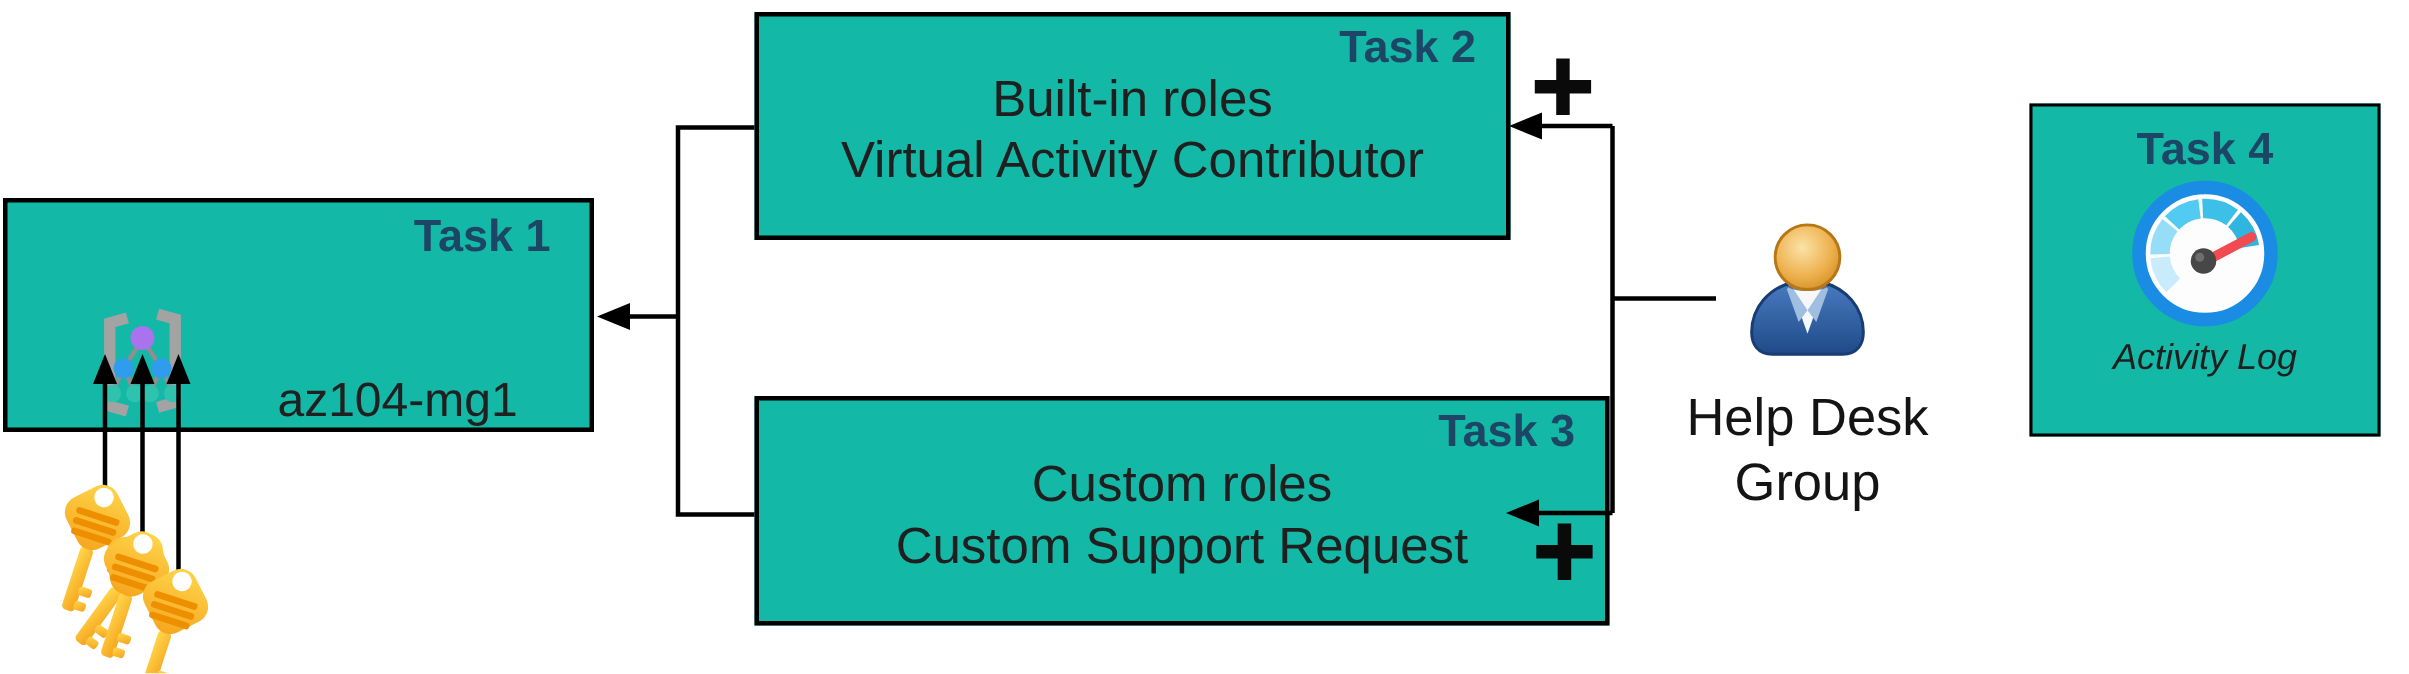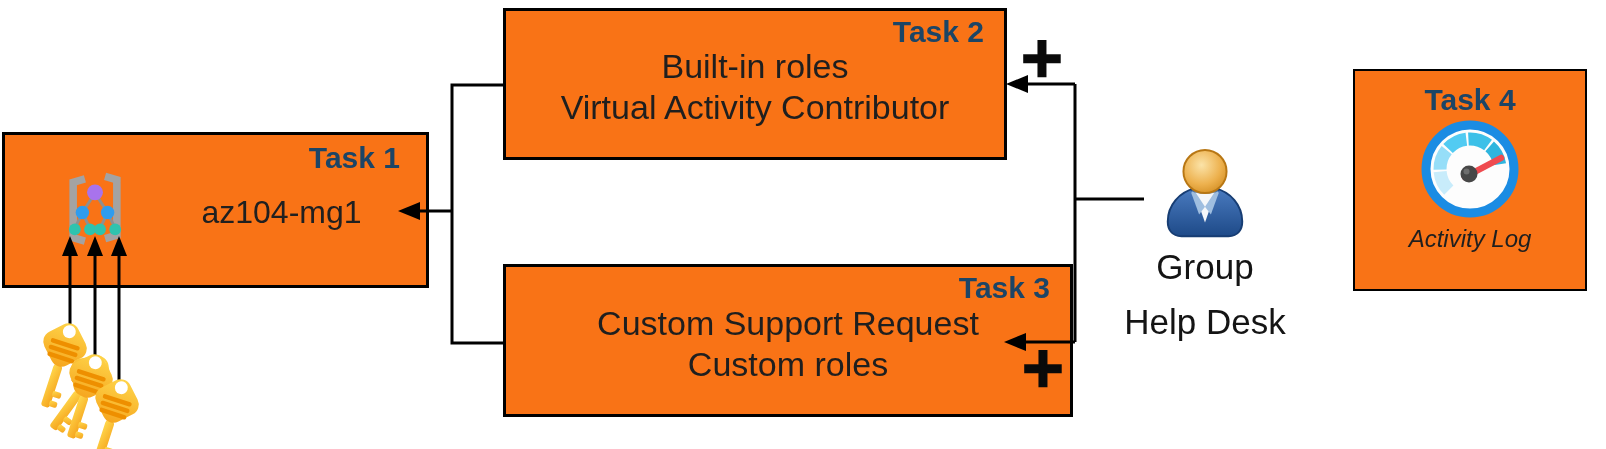--- a/index.html
+++ b/index.html
@@ -1,34 +1,34 @@
 <!DOCTYPE html>
 <html><head>
 <meta charset="utf-8">
 <style>
   html,body{margin:0;padding:0;background:#fff;}
   #canvas{
     position:relative;width:1606px;height:449px;background:#ffffff;
     overflow:hidden;font-family:"Liberation Sans",sans-serif;
   }
   .box{
-    position:absolute;background:#f97316;border:3px solid #000;
+    position:absolute;background:#14b8a6;border:3px solid #000;
     box-sizing:border-box;
   }
   .task-label{
     position:absolute;top:4px;right:20px;
     font-size:30px;font-weight:700;color:#1C4566;white-space:nowrap;
   }
   .box-lines{
     position:absolute;inset:0;display:flex;flex-direction:column;
     justify-content:center;align-items:center;padding-top:6px;
   }
   .box-line{font-size:34px;line-height:41px;color:#1F1F1F;white-space:nowrap;}
   
-  #task1-box{left:2px;top:132px;width:427px;height:156px;display:flex;align-items:center;}
+  #task1-box{left:2px;top:132px;width:394px;height:156px;display:flex;align-items:flex-end;}
   #mg-icon{margin-left:48px;width:84px;height:84px;flex:0 0 auto;}
   #task1-title{flex:1;text-align:center;font-size:32px;color:#202020;margin-top:4px;}
   
   #task2-box{left:503px;top:8px;width:504px;height:152px;}
   #task3-box{left:503px;top:264px;width:570px;height:153px;}
   
   #task4-box{left:1353px;top:69px;width:234px;height:222px;border-width:2px;
     display:flex;flex-direction:column;align-items:center;padding-top:12px;}
   #task4-box .task-label{position:static;margin-bottom:2px;}
   #gauge-icon{width:100px;height:100px;}
@@ -88,22 +88,22 @@
     <span class="task-label">Task 2</span>
     <div class="box-lines">
       <div class="box-line">Built-in roles</div>
       <div class="box-line">Virtual Activity Contributor</div>
     </div>
   </div>
 
   <div class="box" id="task3-box">
     <span class="task-label">Task 3</span>
     <div class="box-lines">
+      <div class="box-line">Custom roles</div>
       <div class="box-line">Custom Support Request</div>
-      <div class="box-line">Custom roles</div>
     </div>
   </div>
 
   <div class="box" id="task4-box">
     <span class="task-label">Task 4</span>
     <svg id="gauge-icon" viewBox="0 0 100 100">
       <circle cx="50" cy="50" r="44" fill="#FDFDFD" stroke="#1B8CE3" stroke-width="9"></circle>
       <g fill="none" stroke-width="13">
         <path d="M28.79 71.21 A30 30 0 0 1 20.11 52.62" stroke="#C8ECFB"></path>
         <path d="M20.00 50.52 A30 30 0 0 1 26.69 31.12" stroke="#96DEF8"></path>
@@ -131,22 +131,22 @@
             <stop offset="1" stop-color="#D08A1E"></stop>
         </radialGradient>
       </defs>
       <path d="M26 92 C16 92 12 85 12 77 C12 60 24 47 40 43 L60 43 C76 47 88 60 88 77 C88 85 84 92 74 92 Z" fill="url(#bodyG)" stroke="#173D73" stroke-width="2"></path>
       <path d="M38 44 L50 78 L62 44 Z" fill="#F5F7FA"></path>
       <path d="M38 44 L50 62 L44 70 L36 48 Z" fill="#9FBEE0"></path>
       <path d="M62 44 L50 62 L56 70 L64 48 Z" fill="#9FBEE0"></path>
       <ellipse cx="50" cy="44" rx="15" ry="5" fill="#16355E" opacity="0.55"></ellipse>
       <circle cx="50" cy="26" r="22" fill="url(#headG)" stroke="#B87714" stroke-width="2"></circle>
     </svg>
+    <div class="hd-line" id="hd-line1">Help Desk</div>
     <div class="hd-line">Group</div>
-    <div class="hd-line" id="hd-line1">Help Desk</div>
   </div>
 
   <div class="plus" id="plus-top">+</div>
   <div class="plus" id="plus-bottom">+</div>
 
   <svg class="key" id="key-1" viewBox="0 0 60 96">
     <defs>
       <linearGradient id="goldG" x1="0" y1="0" x2="1" y2="1">
         <stop offset="0" stop-color="#FFD84D"></stop>
           <stop offset="1" stop-color="#F5A21B"></stop>

